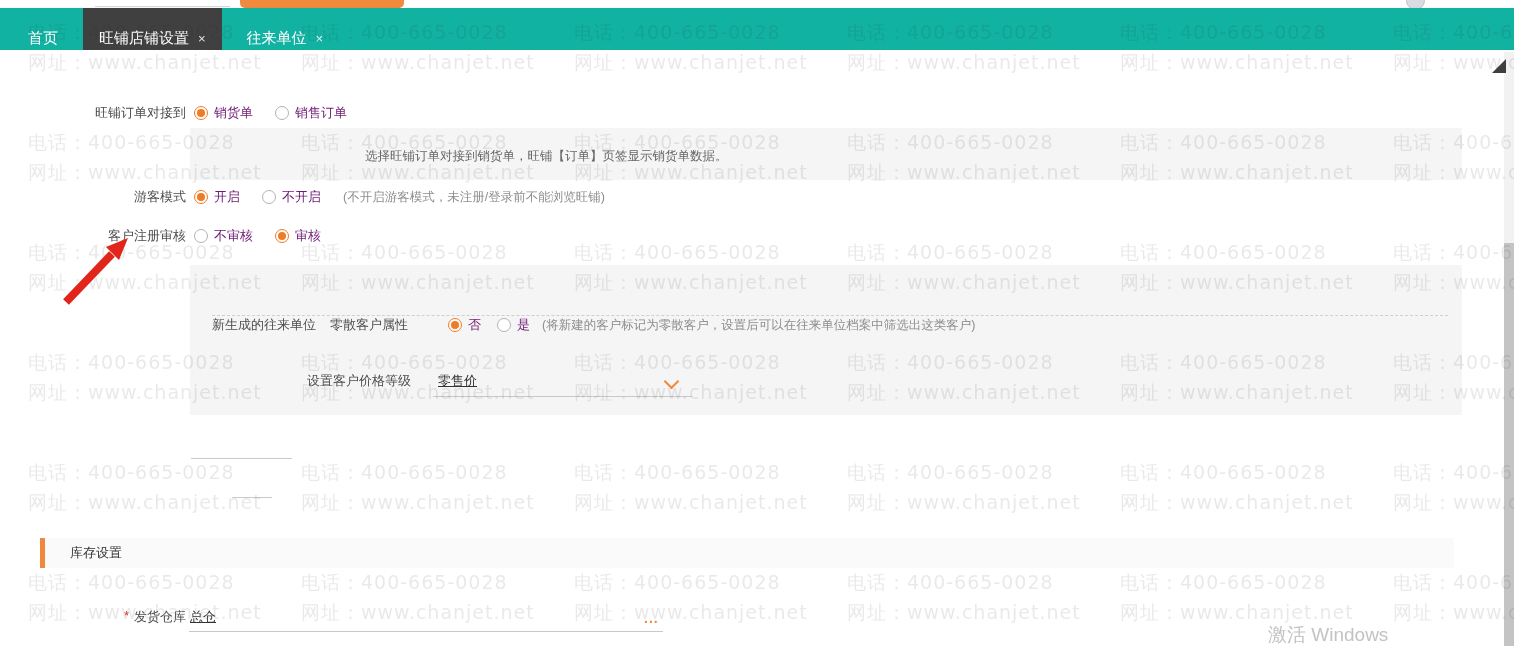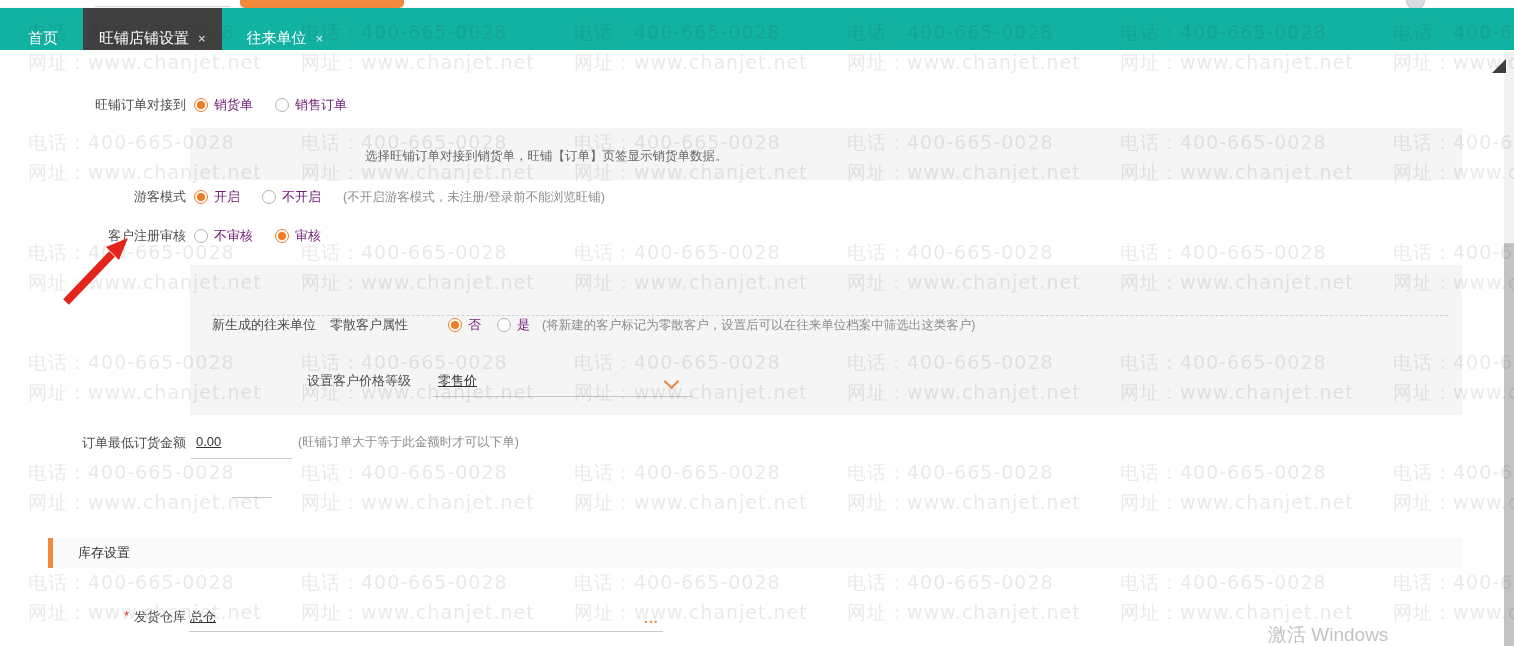--- a/index.html
+++ b/index.html
@@ -29,21 +29,21 @@
   .opts{position:absolute;left:194px;top:0;display:flex;align-items:center;}
   .opt{display:flex;align-items:center;margin-right:22px;font-size:13px;color:#701a75;}
   .radio{width:14px;height:14px;border-radius:50%;border:1px solid #b3b3b3;background:#fff;
          margin-right:6px;position:relative;box-sizing:border-box;flex:none;}
   .radio.on{border-color:#ef7b25;}
   .radio.on::after{content:"";position:absolute;inset:2px;border-radius:50%;background:#ef7b25;}
   .uline{position:absolute;height:1px;background:#c9c9c9;}
   .dotted{position:absolute;border-top:1px dashed #cfcfcf;height:0;}
   .chev{position:absolute;width:9px;height:9px;border-right:2px solid #f0883d;border-bottom:2px solid #f0883d;
         transform:rotate(45deg);}
-  .secband{position:absolute;left:48px;top:538px;width:1414px;height:30px;background:#fafafa;}
+  .secband{position:absolute;left:40px;top:538px;width:1414px;height:30px;background:#fafafa;}
   .secbar{position:absolute;left:0;top:0;width:5px;height:30px;background:#f0883d;}
   .sectitle{position:absolute;left:30px;top:0;line-height:30px;font-size:13px;color:#333;}
   .req{color:#e23c28;font-size:13px;}
   .dots{position:absolute;color:#f0883d;font-weight:bold;font-size:14px;letter-spacing:1px;}
   
   .sb-track{position:absolute;left:1504px;top:52px;width:10px;height:594px;background:#f2f2f2;}
   .sb-thumb{position:absolute;left:1504px;top:243px;width:10px;height:403px;background:#c4c4c4;}
   .corner-tri{position:absolute;left:1490px;top:58px;}
   
   .wm{position:absolute;inset:0;pointer-events:none;z-index:40;overflow:hidden;}
@@ -75,21 +75,21 @@
       <span>往来单位</span>
       <span class="close">×</span>
     </div>
   </div>
 
   <div class="content"></div>
 
   <div class="band" style="left:190px;top:128px;width:1272px;height:52px;"></div>
   <div class="band" style="left:190px;top:265px;width:1272px;height:150px;"></div>
 
-  <div class="row" style="top:96px;">
+  <div class="row" style="top:104px;">
     <span class="lbl">旺铺订单对接到</span>
     <div class="opts">
       <span class="opt">
         <span class="radio on"></span>
         <span>销货单</span>
       </span>
       <span class="opt">
         <span class="radio"></span>
         <span>销售订单</span>
       </span>
@@ -143,25 +143,20 @@
     </div>
   </div>
 
   <div class="row" style="top:372px;">
     <span style="position:absolute;left:307px;font-size:13px;">设置客户价格等级</span>
     <span class="val" style="position:absolute;left:438px;">零售价</span>
     <span class="chev" style="left:666px;top:4px;"></span>
   </div>
   <div class="uline" style="left:433px;top:396px;width:259px;"></div>
 
-  <div class="row" style="top:434px;">
-    <span class="lbl">订单最低订货金额</span>
-    <span class="val" style="position:absolute;left:196px;">0.00</span>
-    <span class="hint" style="position:absolute;left:298px;">(旺铺订单大于等于此金额时才可以下单)</span>
-  </div>
   <div class="uline" style="left:191px;top:458px;width:101px;"></div>
 
   <div class="uline" style="left:232px;top:497px;width:40px;"></div>
 
   <div class="secband">
     <div class="secbar"></div>
     <div class="sectitle">库存设置</div>
   </div>
 
   <div class="row" style="top:608px;">

